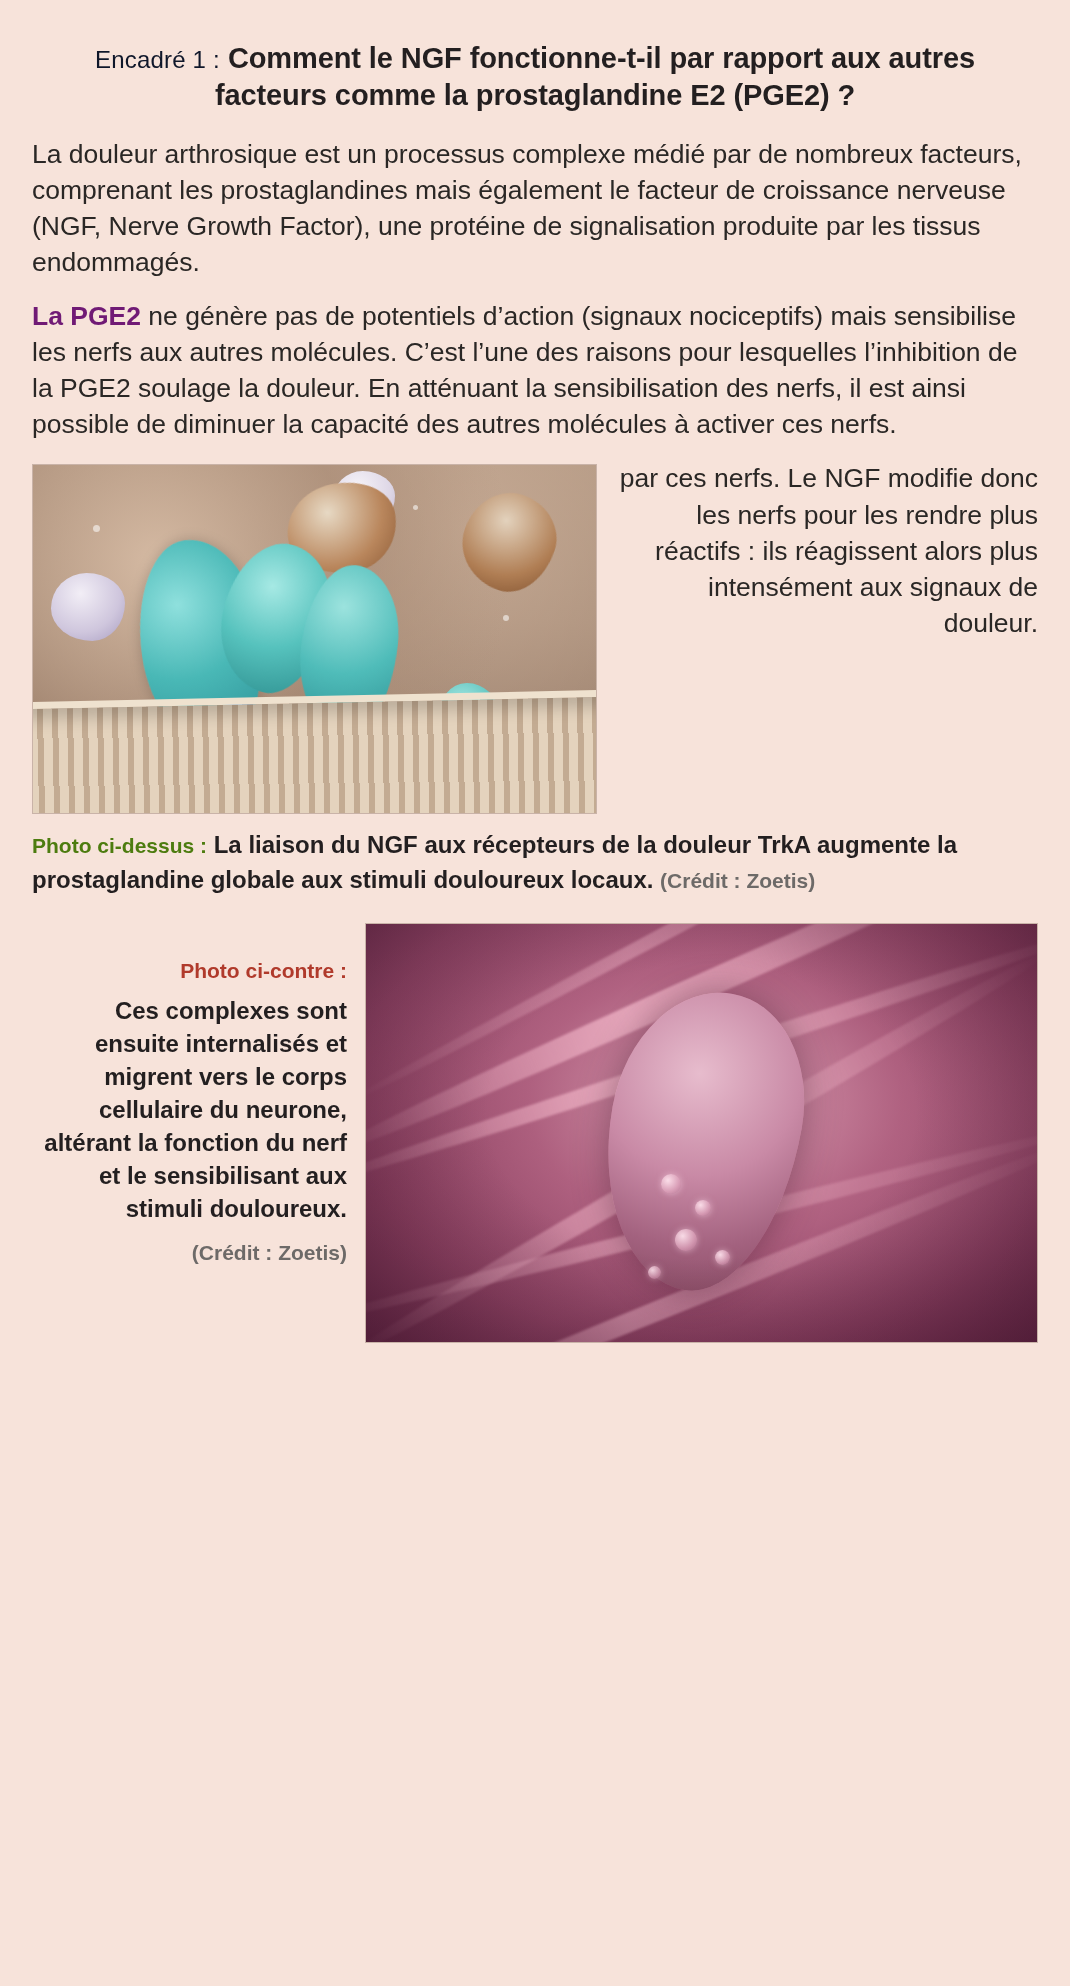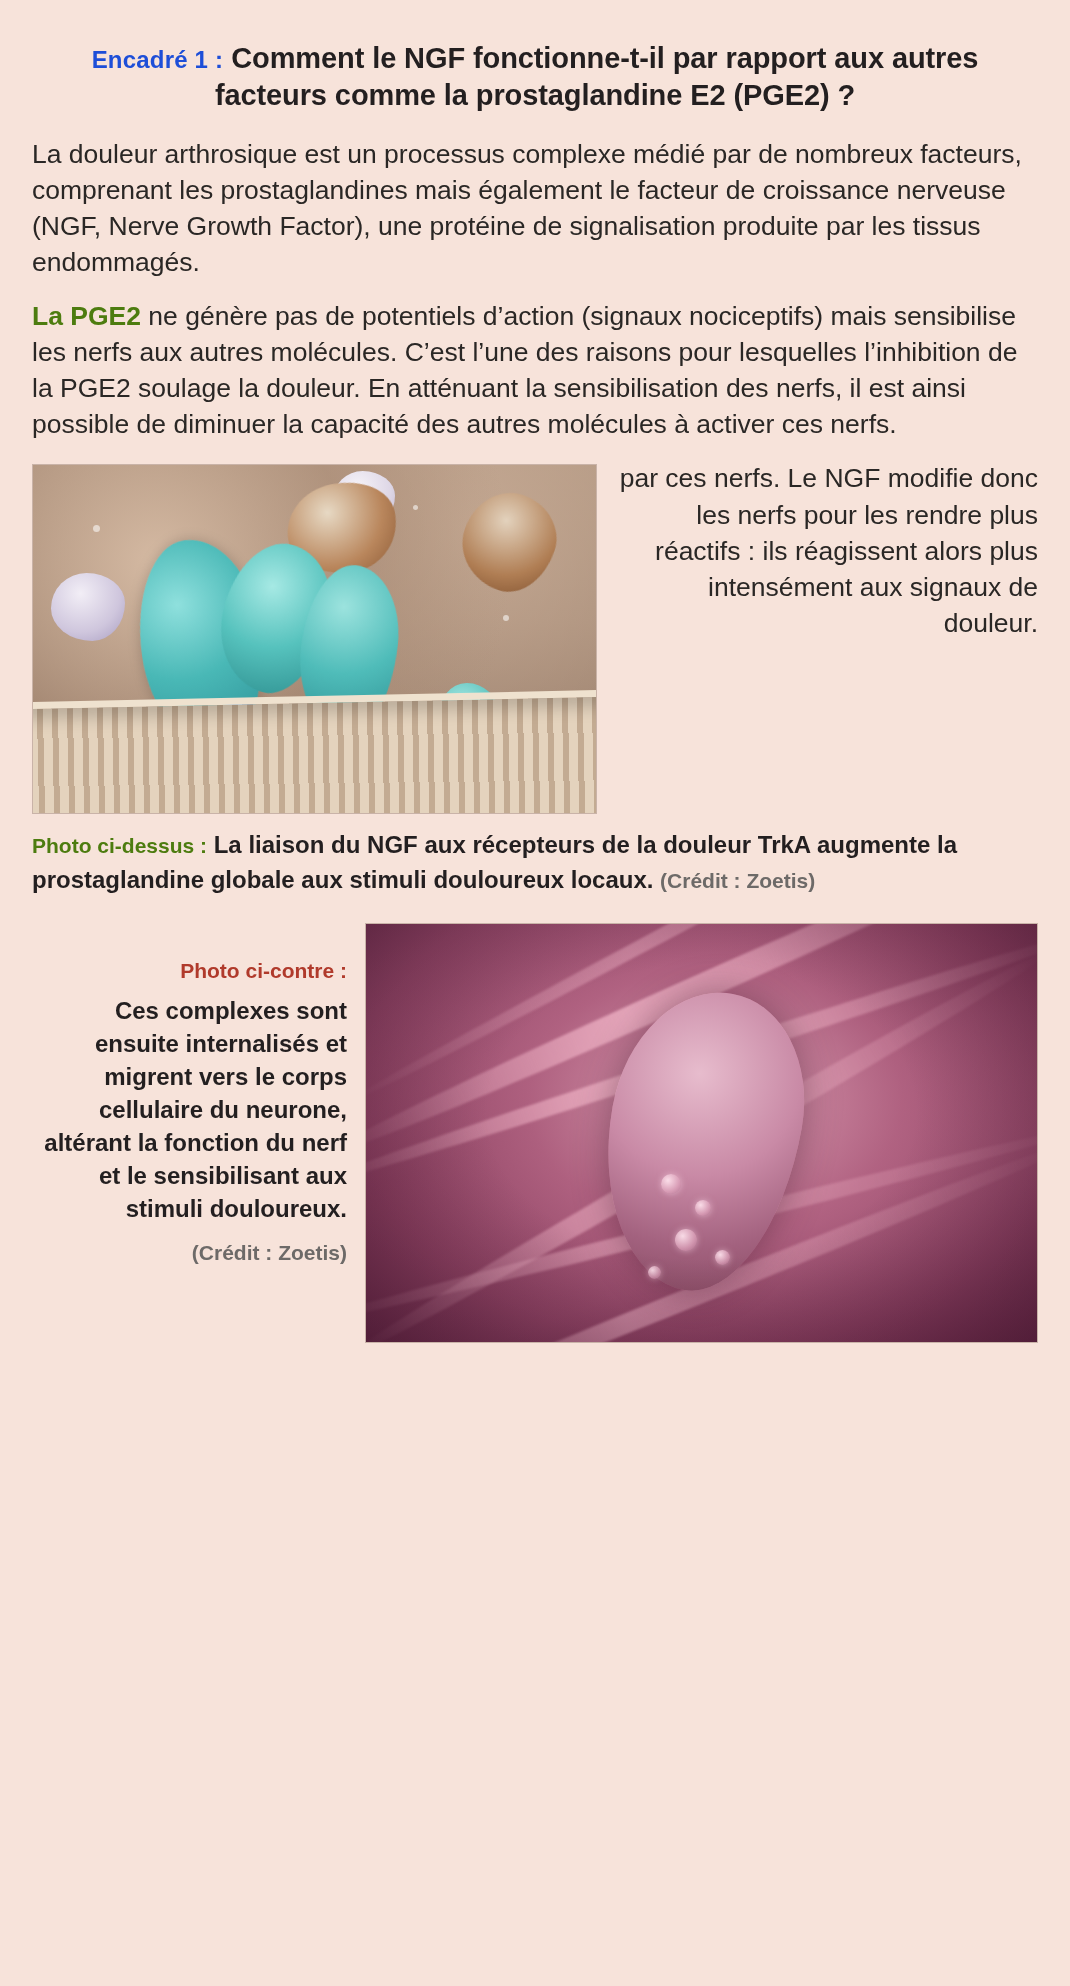--- a/index.html
+++ b/index.html
@@ -26,36 +26,36 @@
   .box-title {
     text-align: center;
     font-weight: bold;
     font-size: 29px;
     line-height: 1.28;
     color: #231f20;
     margin: 12px 18px 22px 18px;
     letter-spacing: -0.1px;
   }
   .box-title .label {
-    color: #1d4ed8;
+    color: #0f172a;
     font-size: 24px;
-    font-weight: bold;
+    font-weight: normal;
     letter-spacing: 0.2px;
   }
   
   .para {
     font-size: 26.5px;
     line-height: 1.36;
     color: #2a2725;
     margin: 4px 0 18px 0;
     text-align: left;
   }
   .para b {
     font-weight: bold;
-    color: #4d7c0f;
+    color: #701a75;
   }
   
   .figure-1 {
     float: left;
     width: 565px;
     height: 350px;
     margin: 4px 22px 0 0;
     border: 1px solid #c9b3a8;
     box-sizing: border-box;
     overflow: hidden;

